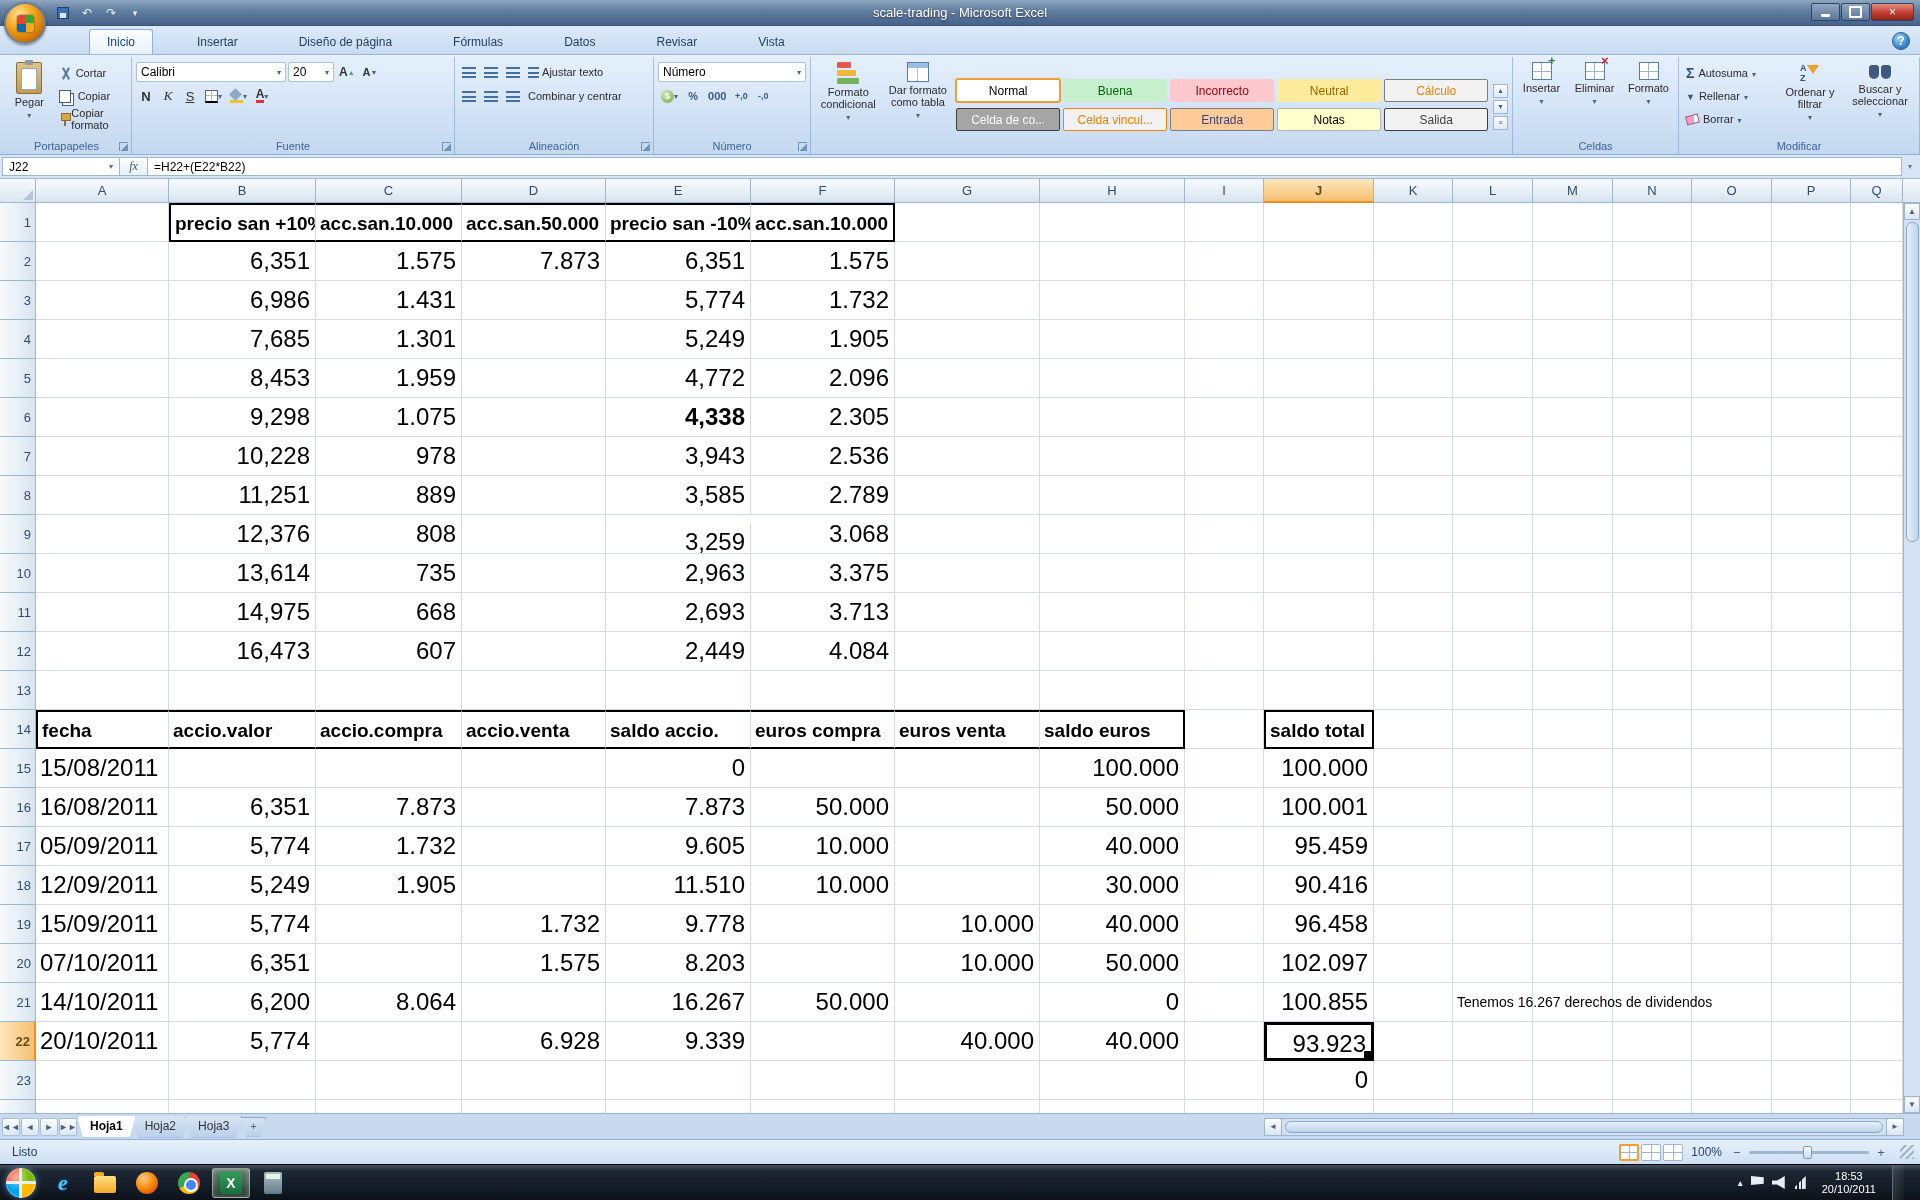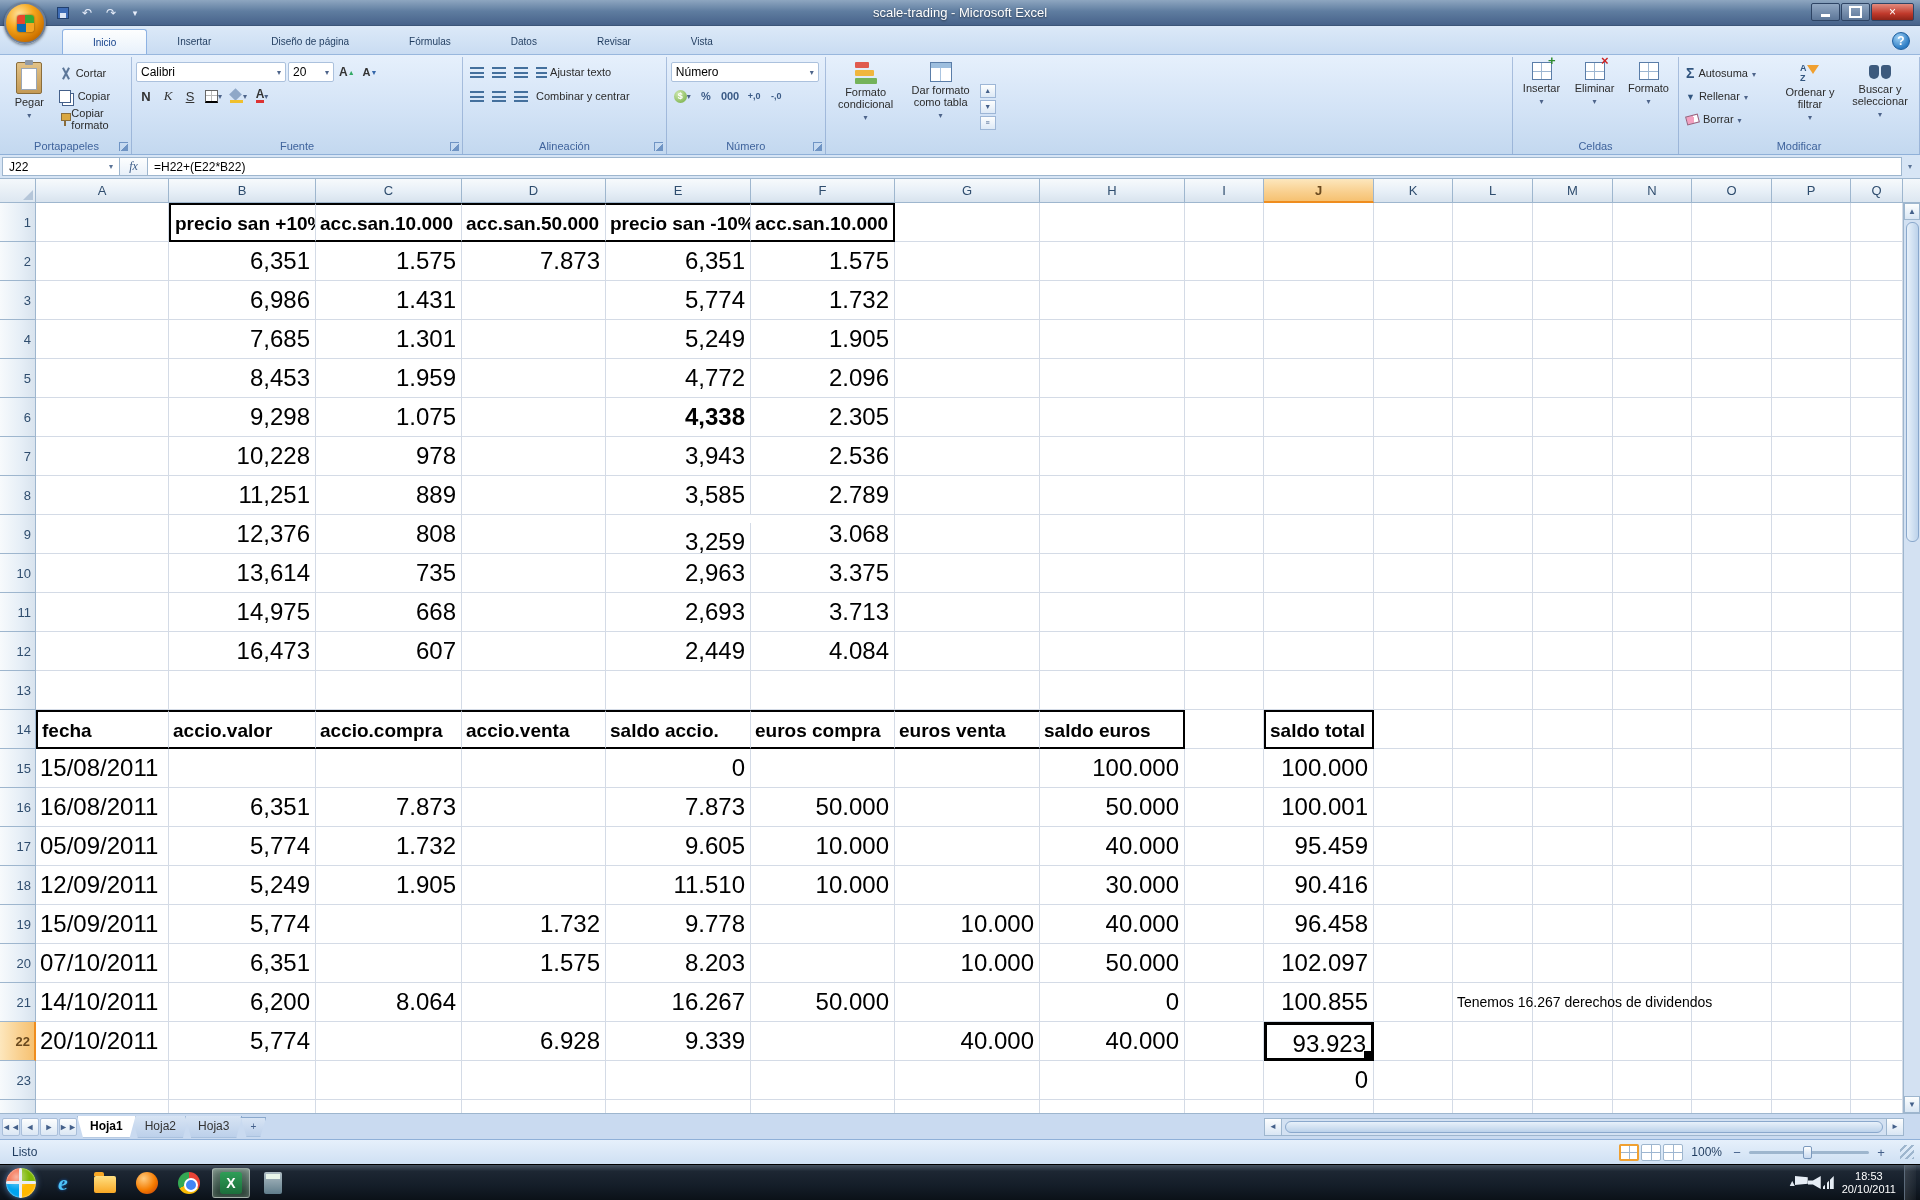--- a/index.html
+++ b/index.html
@@ -18,21 +18,21 @@
   .wc { width:29px; height:18px; border:1px solid #2e4464; border-radius:2px; display:flex; align-items:center; justify-content:center; color:#fff; font-size:12px; background:linear-gradient(180deg,#91a7c2,#5c7698); }
   .wc-close { background:linear-gradient(180deg,#e38b7e,#c0392b 60%,#8e2318); width:43px; }
   .wc-min::after { content:""; width:9px; height:3px; background:#fff; margin-top:7px; }
   .wc-max::after { content:""; width:9px; height:8px; border:2px solid #fff; }
 
   
   .tabrow { height:29px; background:linear-gradient(180deg,#dce9f8 0%,#c9dcf2 100%); display:flex; align-items:flex-end; position:relative; border-bottom:1px solid #98b7dd; }
   .office-orb { position:absolute; left:4px; top:-24px; width:42px; height:42px; border-radius:50%; background:radial-gradient(circle at 35% 28%, #ffe3a0 0%, #f7a81d 38%, #cf7400 72%, #8e4d00 100%); border:2px solid #6d7f99; box-shadow:0 1px 3px rgba(0,0,0,.5); z-index:6; display:flex; align-items:center; justify-content:center; }
   .office-orb::after { content:""; width:17px; height:17px; border-radius:3px; background:conic-gradient(#37a934 0 90deg,#f5a623 90deg 180deg,#0d6ab0 180deg 270deg,#e8452c 270deg 360deg); box-shadow:0 0 2px rgba(0,0,0,.6); }
   .rtabs { display:flex; margin-left:62px; height:25px; }
-  .rtab { padding:0 30px; font-size:10px; color:#1f3b5e; display:flex; align-items:center; border-radius:3px 3px 0 0; cursor:default; }
+  .rtab { padding:0 17px; font-size:12px; color:#1f3b5e; display:flex; align-items:center; border-radius:3px 3px 0 0; cursor:default;margin-left:27px; }
   .rtab.active { background:linear-gradient(180deg,#fdfefe,#e8f1fb); border:1px solid #8db2e3; border-bottom:none; color:#15428b; }
   .help-btn { position:absolute; right:10px; bottom:4px; width:18px; height:18px; border-radius:50%; background:radial-gradient(circle at 35% 30%,#9fd1f5,#2c7cc4 70%); color:#fff; font-size:12px; font-weight:bold; display:flex; align-items:center; justify-content:center; border:1px solid #1d5e9e; }
   .help-btn::after { content:"?"; }
 
   
   .ribbon { height:100px; background:linear-gradient(180deg,#e6f0fc 0%,#d3e3f6 55%,#c3d8ef 100%); border-bottom:1px solid #8fb0d8; display:flex; padding:2px 0 0 2px; overflow:hidden; }
   .rgroup { display:flex; flex-direction:column; border-right:1px solid rgba(120,152,196,.55); position:relative; padding:2px 4px 0 4px; }
   .rg-content { flex:1; display:flex; align-items:stretch; gap:3px; }
   .rg-title { height:17px; font-size:11px; color:#3f639c; display:flex; align-items:center; justify-content:center; }
   .dlaunch { position:absolute; right:3px; bottom:3px; width:9px; height:9px; border-left:1px solid #6f94c4; border-top:1px solid #6f94c4; background:linear-gradient(135deg,transparent 55%,#6f94c4 55%); }
@@ -167,21 +167,21 @@
   .ti-internet-explorer::before { content:"e"; color:#4fc3f7; font:italic bold 22px "Liberation Serif",serif; text-shadow:0 0 3px #1565c0; }
   .ti-windows-explorer { background:linear-gradient(#ffe082,#f9a825); border-radius:2px; width:22px; height:17px; position:relative; margin-top:4px; }
   .ti-windows-explorer::before { content:""; position:absolute; top:-4px; left:0; width:10px; height:4px; background:#f9a825; border-radius:2px 2px 0 0; }
   .ti-firefox { width:22px; height:22px; border-radius:50%; background:radial-gradient(circle at 35% 30%,#ffcc80,#f57c00 55%,#bf360c); }
   .ti-chrome { width:22px; height:22px; border-radius:50%; background:conic-gradient(#ea4335 0 120deg,#fbbc05 120deg 240deg,#34a853 240deg 360deg); position:relative; }
   .ti-chrome::after { content:""; position:absolute; left:6px; top:6px; width:10px; height:10px; border-radius:50%; background:#4285f4; border:2px solid #fff; }
   .ti-excel { width:22px; height:22px; background:linear-gradient(#2f9e57,#1c6e3b); border-radius:3px; color:#fff; font-weight:bold; font-size:14px; display:flex; align-items:center; justify-content:center; }
   .ti-excel::before { content:"X"; }
   .ti-calculator { width:18px; height:22px; background:linear-gradient(#b0bec5,#607d8b); border-radius:2px; position:relative; }
   .ti-calculator::before { content:""; position:absolute; left:2px; top:2px; right:2px; height:5px; background:#e8f5e9; }
-  .tray { margin-left:auto; display:flex; align-items:center; color:#e6edf5; padding-right:4px; }
+  .tray { margin-left:auto; display:flex; align-items:center; gap:8px; color:#e6edf5; padding-right:16px; }
   .tray-chevron { font-size:10px; color:#dfe7f0; }
   .tray-chevron::before { content:"▴"; }
   .tray-icon { width:13px; height:13px; }
   .ti-volume { background:linear-gradient(90deg,#e6edf5 40%, transparent 40%); clip-path:polygon(0 35%,40% 35%,100% 0,100% 100%,40% 65%,0 65%); background:#e6edf5; }
   .ti-network { background:linear-gradient(90deg,transparent 0 2px,#e6edf5 2px 4px,transparent 4px 6px,#e6edf5 6px 8px,transparent 8px 9px,#e6edf5 9px 13px); clip-path:polygon(0 100%,100% 0,100% 100%); }
   .ti-flag { background:#e6edf5; clip-path:polygon(0 0,100% 10%,100% 60%,0 70%,0 100%,0 0); }
   .clock { text-align:center; font-size:11px; line-height:13px; color:#fff; padding:0 8px; }
   .showdesk { width:12px; height:36px; border-left:1px solid #5c6a7a; background:linear-gradient(90deg,rgba(255,255,255,.12),rgba(255,255,255,.03)); }
 </style>
 </head>
@@ -351,20 +351,32 @@
               <i style="background:#74b35a;width:22px;"></i>
             </span>
           <span>Formato condicional</span>
           <span class="drop"></span>
         </div>
         <div class="bigbtn" style="width:72px">
           <span class="icon-table"></span>
           <span>Dar formato como tabla</span>
           <span class="drop"></span>
         </div>
+        <div class="gallery" id="styles-gallery">
+            <div class="stylechip selected" style="background: rgb(255, 255, 255); color: rgb(0, 0, 0); border-color: rgb(199, 213, 232);">Normal</div>
+            <div class="stylechip" style="background: rgb(198, 239, 206); color: rgb(0, 97, 0); border-color: rgb(198, 239, 206);">Buena</div>
+            <div class="stylechip" style="background: rgb(255, 199, 206); color: rgb(156, 0, 6); border-color: rgb(255, 199, 206);">Incorrecto</div>
+            <div class="stylechip" style="background: rgb(255, 235, 156); color: rgb(156, 101, 0); border-color: rgb(255, 235, 156);">Neutral</div>
+            <div class="stylechip" style="background: rgb(242, 242, 242); color: rgb(250, 125, 0); border-color: rgb(127, 127, 127);">Cálculo</div>
+            <div class="stylechip" style="background: rgb(165, 165, 165); color: rgb(255, 255, 255); border-color: rgb(63, 63, 63);">Celda de co...</div>
+            <div class="stylechip" style="background: rgb(242, 242, 242); color: rgb(250, 125, 0); border-color: rgb(255, 128, 1);">Celda vincul...</div>
+            <div class="stylechip" style="background: rgb(255, 204, 153); color: rgb(63, 63, 118); border-color: rgb(127, 127, 127);">Entrada</div>
+            <div class="stylechip" style="background: rgb(255, 255, 204); color: rgb(0, 0, 0); border-color: rgb(178, 178, 178);">Notas</div>
+            <div class="stylechip" style="background: rgb(242, 242, 242); color: rgb(63, 63, 63); border-color: rgb(63, 63, 63);">Salida</div>
+          </div>
         <div class="galscroll">
           <span>▲</span>
           <span>▼</span>
           <span>≡</span>
         </div>
       </div>
     </div>
 
     <div class="rgroup" style="width:166px">
       <div class="rg-content" style="justify-content:center;">

